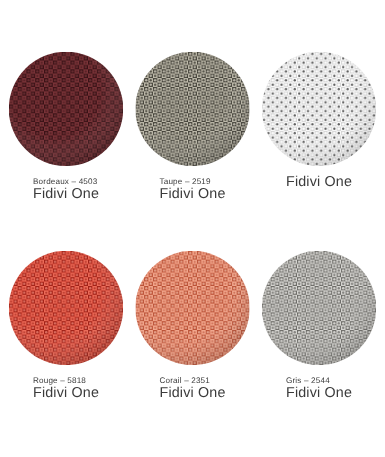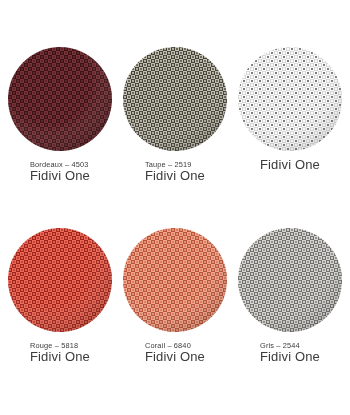--- a/index.html
+++ b/index.html
@@ -232,21 +232,21 @@
                   <stop offset="55%" stop-color="#ffffff" stop-opacity="0"></stop>
                   <stop offset="100%" stop-color="#000000" stop-opacity="0.18"></stop>
                 </radialGradient>
               </defs>
               <rect width="104" height="104" fill="url(#w4)"></rect>
               <rect width="104" height="104" fill="url(#sh4)"></rect>
             </svg>
           </div>
         </div>
         <div class="caption">
-          <span class="cap-line">Corail – 6840</span>
+          <span class="cap-line">Corail – 2351</span>
           <span class="cap-line sub">Fidivi One</span>
         </div>
       </div>
 
       <div class="swatch">
         <div class="disc-wrap">
           <div class="disc">
             <svg viewBox="0 0 104 104" xmlns="http://www.w3.org/2000/svg" aria-hidden="true">
               <defs>
                 <pattern id="w5" width="8" height="8" patternUnits="userSpaceOnUse">

